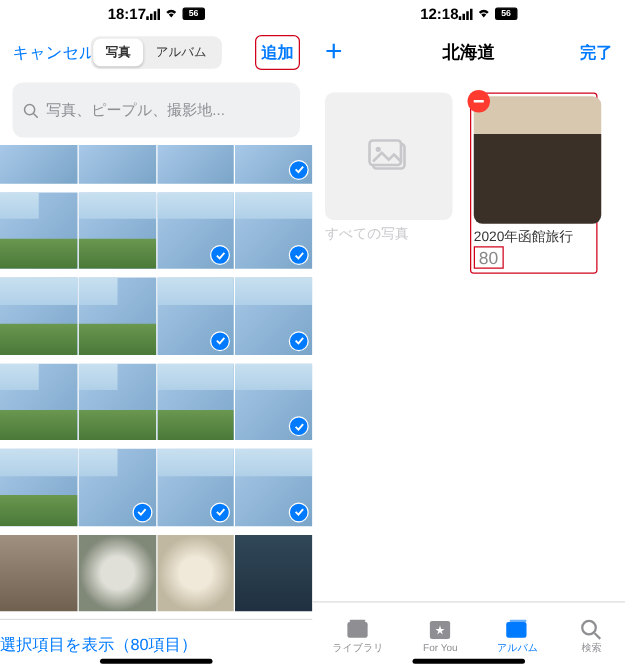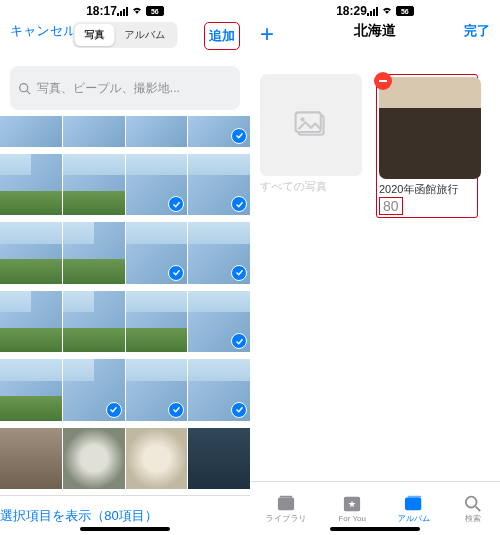--- a/index.html
+++ b/index.html
@@ -5,21 +5,21 @@
   * { box-sizing: border-box; margin: 0; padding: 0; }
   body { font-family: -apple-system, "Hiragino Sans", sans-serif; background: #fff; width: 500px; height: 535px; overflow: hidden; display: flex; }
   .phone { width: 250px; height: 535px; position: relative; background: #fff; display: flex; flex-direction: column; }
   .status-bar { height: 22px; display: flex; justify-content: center; align-items: center; padding: 0 16px; font-size: 12px; font-weight: 600; }
   .status-right { display: flex; gap: 3px; align-items: center; font-size: 10px; }
   .signal { display: inline-flex; gap: 1px; align-items: flex-end; }
   .signal span { width: 2px; background: #000; }
   .signal span:nth-child(1){height:3px}.signal span:nth-child(2){height:5px}.signal span:nth-child(3){height:7px}.signal span:nth-child(4){height:9px}
   .wifi { display: inline-block; }
   .battery { display: inline-flex; align-items: center; border: 1px solid #000; border-radius: 2px; height: 10px; width: 18px; padding: 1px; font-size: 7px; font-weight: 700; justify-content: center; background: #000; color: #fff; }
-  .nav-bar { height: 40px; display: flex; align-items: flex-start; justify-content: space-between; padding: 0 10px; position: relative; }
+  .nav-bar { height: 40px; display: flex; align-items: center; justify-content: space-between; padding: 0 10px; position: relative; }
   .nav-left { color: #007aff; font-size: 13px; }
   .nav-right { color: #007aff; font-size: 13px; font-weight: 600; }
   .highlight-red { border: 1.5px solid #d0021b; border-radius: 5px; padding: 4px 4px; }
   .nav-title { position: absolute; left: 50%; transform: translateX(-50%); font-size: 14px; font-weight: 700; }
   .segmented { position: absolute; left: 50%; transform: translateX(-50%); display: flex; background: #eee; border-radius: 7px; padding: 2px; }
   .seg-item { font-size: 10px; padding: 4px 10px; border-radius: 6px; color: #333; }
   .seg-item.active { background: #fff; box-shadow: 0 1px 2px rgba(0,0,0,0.15); font-weight: 600; }
   .search-bar { margin: 4px 10px 6px; background: #eef0f2; border-radius: 8px; height: 44px; display: flex; align-items: center; padding: 0 8px; color: #8e8e93; font-size: 12px; gap: 6px; }
   .grid { flex: 1; overflow: hidden; display: grid; grid-template-columns: repeat(4, 1fr); gap: 1px; }
   .thumb { position: relative; background: linear-gradient(135deg, #a8c8e8, #7aa5c8); aspect-ratio: 1/1; overflow: hidden; }
@@ -217,21 +217,21 @@
     <div class="thumb" style="background:linear-gradient(#304858,#203040)"></div>
   </div>
   <div class="bottom-bar">
     <span class="bottom-link">選択項目を表示（80項目）</span>
   </div>
   <div class="home-ind"></div>
 </div>
 
 <div class="phone">
   <div class="status-bar">
-    <span>18:29</span>
+    <span>12:18</span>
     <span class="status-right">
       <span class="signal">
           <span></span>
           <span></span>
           <span></span>
           <span></span>
         </span>
       <span class="wifi">
         <svg width="12" height="10" viewBox="0 0 12 10">
             <path d="M6 9 L4 6.5 Q6 5 8 6.5 Z M2 4.5 Q6 1 10 4.5 L8.5 6 Q6 3.5 3.5 6 Z" fill="#000"></path>

